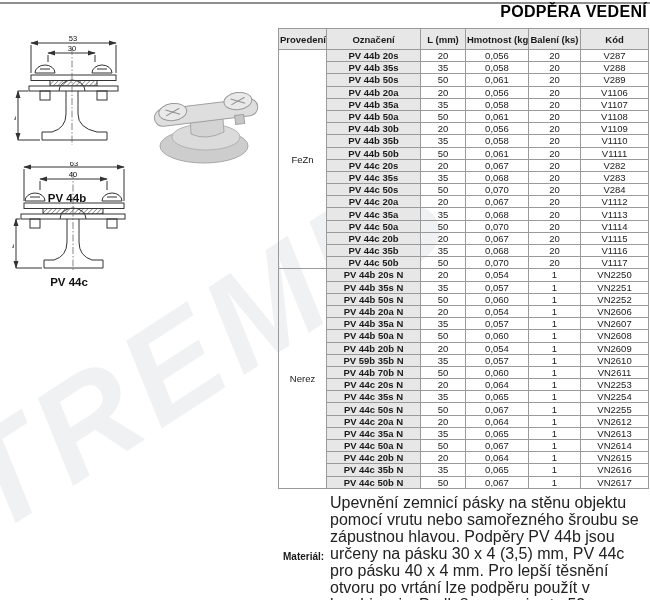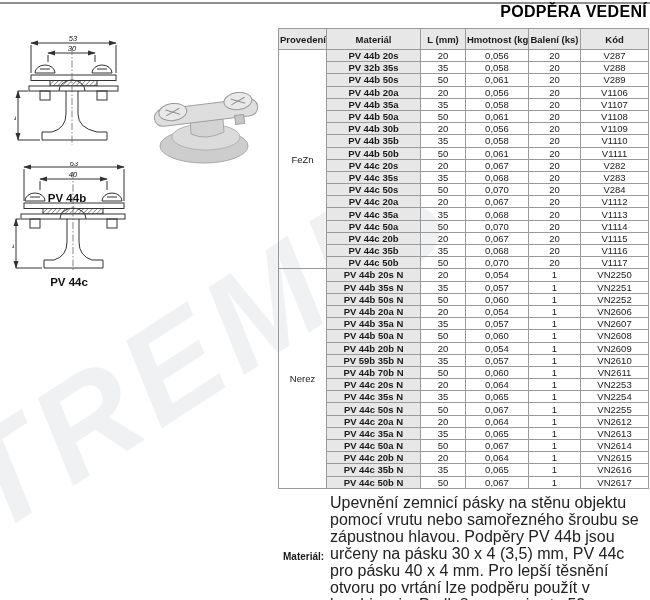--- a/index.html
+++ b/index.html
@@ -14,21 +14,21 @@
     font-size:16px;font-weight:bold;letter-spacing:0.3px;color:#000;
   }
   .watermark{
     position:absolute;left:-30px;top:420px;width:760px;
     transform:rotate(-33deg);transform-origin:0 50%;
     font-size:135px;font-weight:bold;letter-spacing:8px;
     color:rgba(110,120,130,0.10);white-space:nowrap;pointer-events:none;
     font-style:italic;
   }
   
-  .drawing{position:absolute;font-style:italic;}
+  .drawing{position:absolute;}
   .d1{left:14px;top:34px;}
   .d2{left:12px;top:162px;}
   .caption{position:absolute;text-align:center;font-weight:bold;font-size:11.5px;color:#111;}
   .c1{left:14px;top:146px;width:106px;margin-top:46px;}
   .c2{left:12px;top:276px;width:114px;}
   .photo{position:absolute;left:146px;top:82px;}
   
   table.products{
     position:absolute;left:278px;top:28px;width:370px;
     border-collapse:collapse;table-layout:fixed;
@@ -172,38 +172,38 @@
     <col style="width:48px">
       <col style="width:94px">
       <col style="width:45px">
     <col style="width:63px">
       <col style="width:52px">
       <col style="width:68px">
   </colgroup>
   <thead>
     <tr>
       <th>Provedení</th>
-      <th>Materiál</th>
+      <th>Označení</th>
       <th>L (mm)</th>
       <th>Hmotnost (kg)</th>
       <th>Balení (ks)</th>
       <th>Kód</th>
     </tr>
   </thead>
   <tbody>
       <tr>
         <td rowspan="18" class="prov">FeZn</td>
         <td class="ozn">PV 44b 20s</td>
         <td>20</td>
         <td>0,056</td>
         <td>20</td>
         <td>V287</td>
       </tr>
       <tr>
-        <td class="ozn">PV 32b 35s</td>
+        <td class="ozn">PV 44b 35s</td>
         <td>35</td>
         <td>0,058</td>
         <td>20</td>
         <td>V288</td>
       </tr>
       <tr>
         <td class="ozn">PV 44b 50s</td>
         <td>50</td>
         <td>0,061</td>
         <td>20</td>

